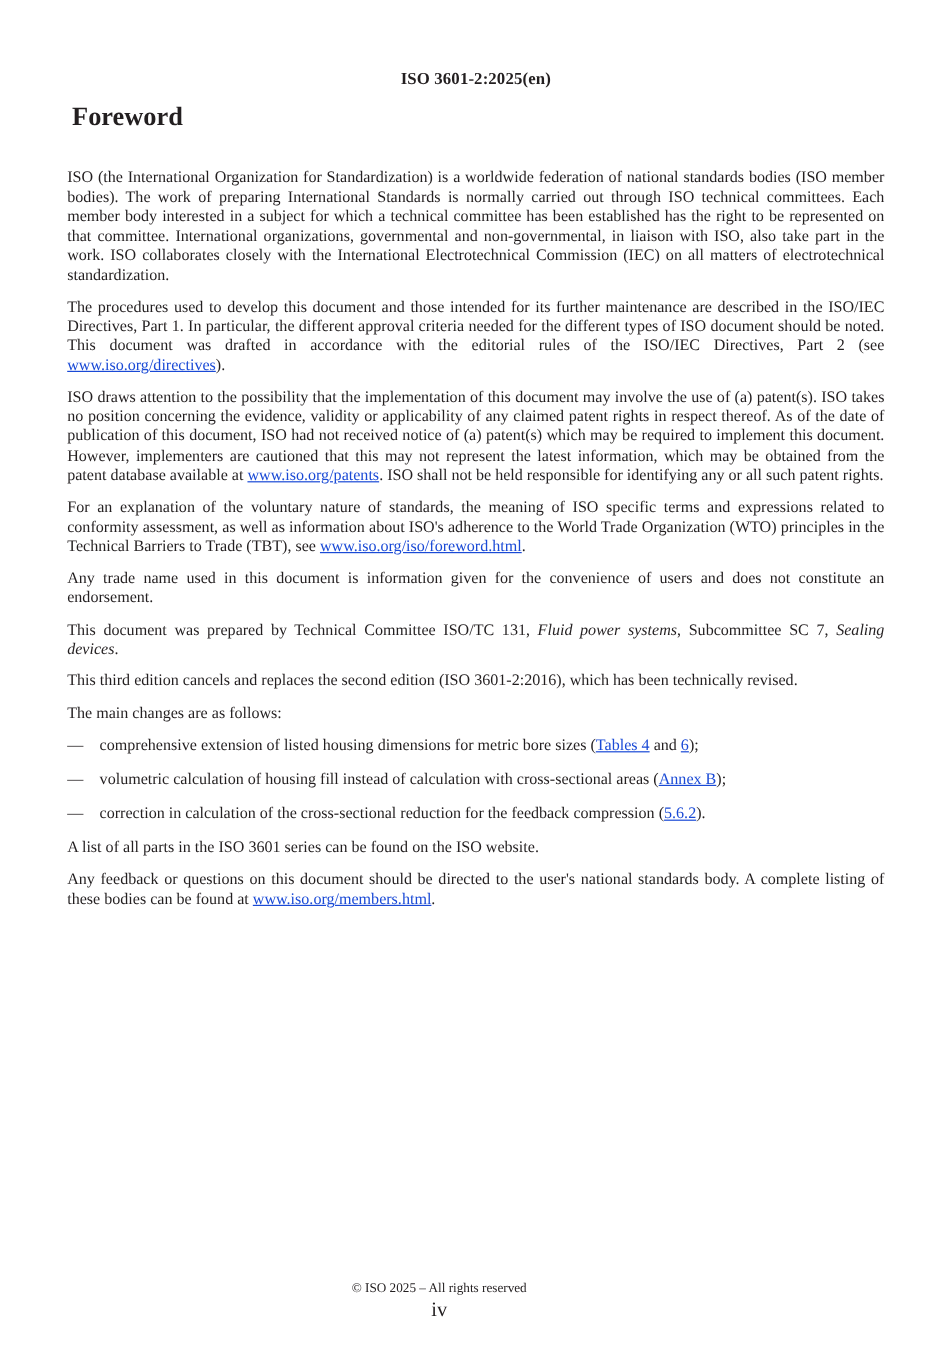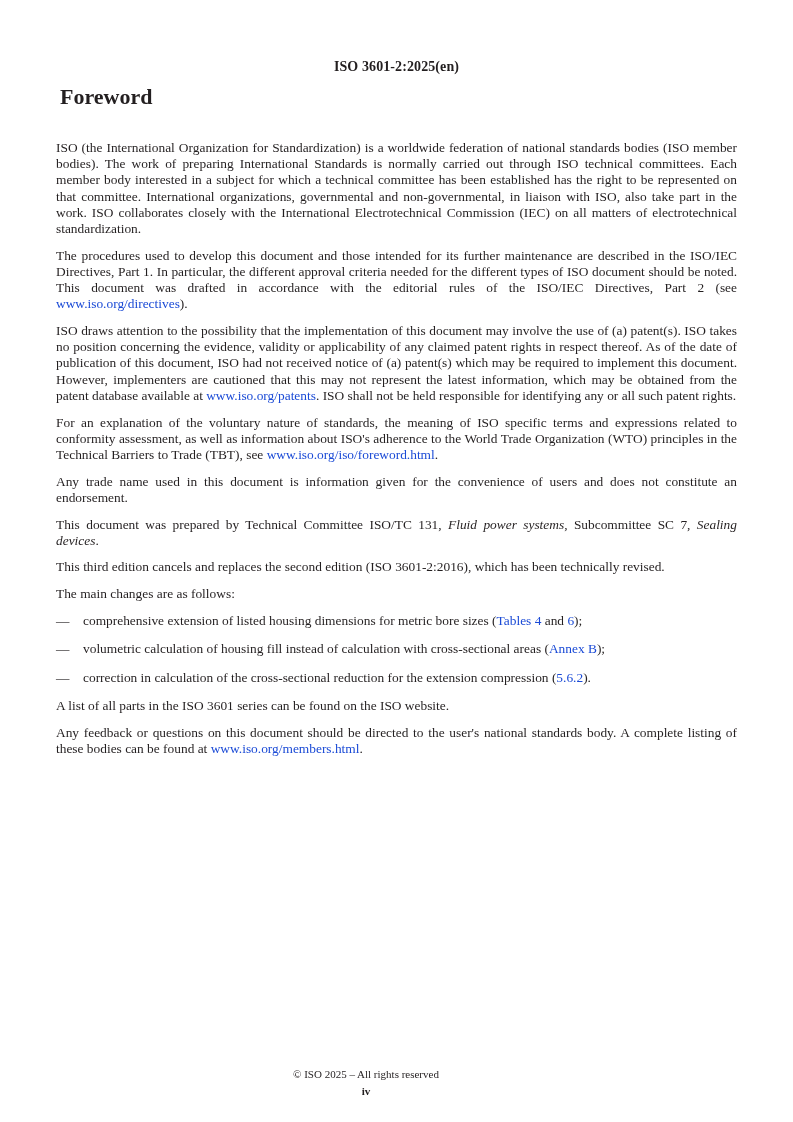--- a/index.html
+++ b/index.html
@@ -5,27 +5,27 @@
   html, body { margin: 0; padding: 0; background: #ffffff; }
   body { width: 793px; height: 1122px; position: relative; overflow: hidden;
          font-family: "Liberation Serif", "DejaVu Serif", serif; color: #231f20; }
   .header { position: absolute; top: 46px; left: 0; width: 793px; text-align: center;
             font-weight: bold; font-size: 14px; letter-spacing: 0.1px; margin-top: 13px; }
   .title { position: absolute; top: 84px; left: 60px; font-size: 22px; font-weight: bold;
            margin: 0; }
   .body { position: absolute; top: 140px; left: 56px; width: 681px; font-size: 13.4px;
           line-height: 16.2px; }
   .body p { margin: 0 0 10.5px 0; text-align: justify; }
-  .body a { color: #1a4ad6; }
+  .body a { color: #1a4ad6; text-decoration: underline; }
   .list { margin: 0 0 10.5px 0; padding: 0; list-style: none; }
   .list li { display: flex; margin-bottom: 12.3px; }
   .list .dash { width: 27px; flex: none; }
   .footer { position: absolute; top: 1066px; left: 0; width: 732px; text-align: center;
             font-size: 11px; line-height: 17px; }
-  .pageno { font-size: 11px; font-weight: bold; }
+  .pageno { font-size: 17px; }
 </style>
 </head>
 <body>
 
 <div class="header">ISO 3601-2:2025(en)</div>
 
 <h1 class="title">Foreword</h1>
 
 <div class="body">
   <p>ISO (the International Organization for Standardization) is a worldwide federation of national standards bodies (ISO member bodies). The work of preparing International Standards is normally carried out through ISO technical committees. Each member body interested in a subject for which a technical committee has been established has the right to be represented on that committee. International organizations, governmental and non-governmental, in liaison with ISO, also take part in the work. ISO collaborates closely with the International Electrotechnical Commission (IEC) on all matters of electrotechnical standardization.</p>
@@ -48,21 +48,21 @@
     <li>
       <span class="dash">—</span>
       <span><span>comprehensive extension of listed housing dimensions for metric bore sizes (</span><a>Tables 4</a><span> and </span><a>6</a><span>);</span></span>
     </li>
     <li>
       <span class="dash">—</span>
       <span><span>volumetric calculation of housing fill instead of calculation with cross-sectional areas (</span><a>Annex B</a><span>);</span></span>
     </li>
     <li>
       <span class="dash">—</span>
-      <span><span>correction in calculation of the cross-sectional reduction for the extension compression (</span><a>5.6.2</a><span>).</span></span>
+      <span><span>correction in calculation of the cross-sectional reduction for the feedback compression (</span><a>5.6.2</a><span>).</span></span>
     </li>
   </ul>
 
   <p>A list of all parts in the ISO 3601 series can be found on the ISO website.</p>
 
   <p><span>Any feedback or questions on this document should be directed to the user's national standards body. A complete listing of these bodies can be found at </span><a>www.iso.org/members.html</a><span>.</span></p>
 </div>
 
 <div class="footer">
   <div>© ISO 2025 – All rights reserved</div>

